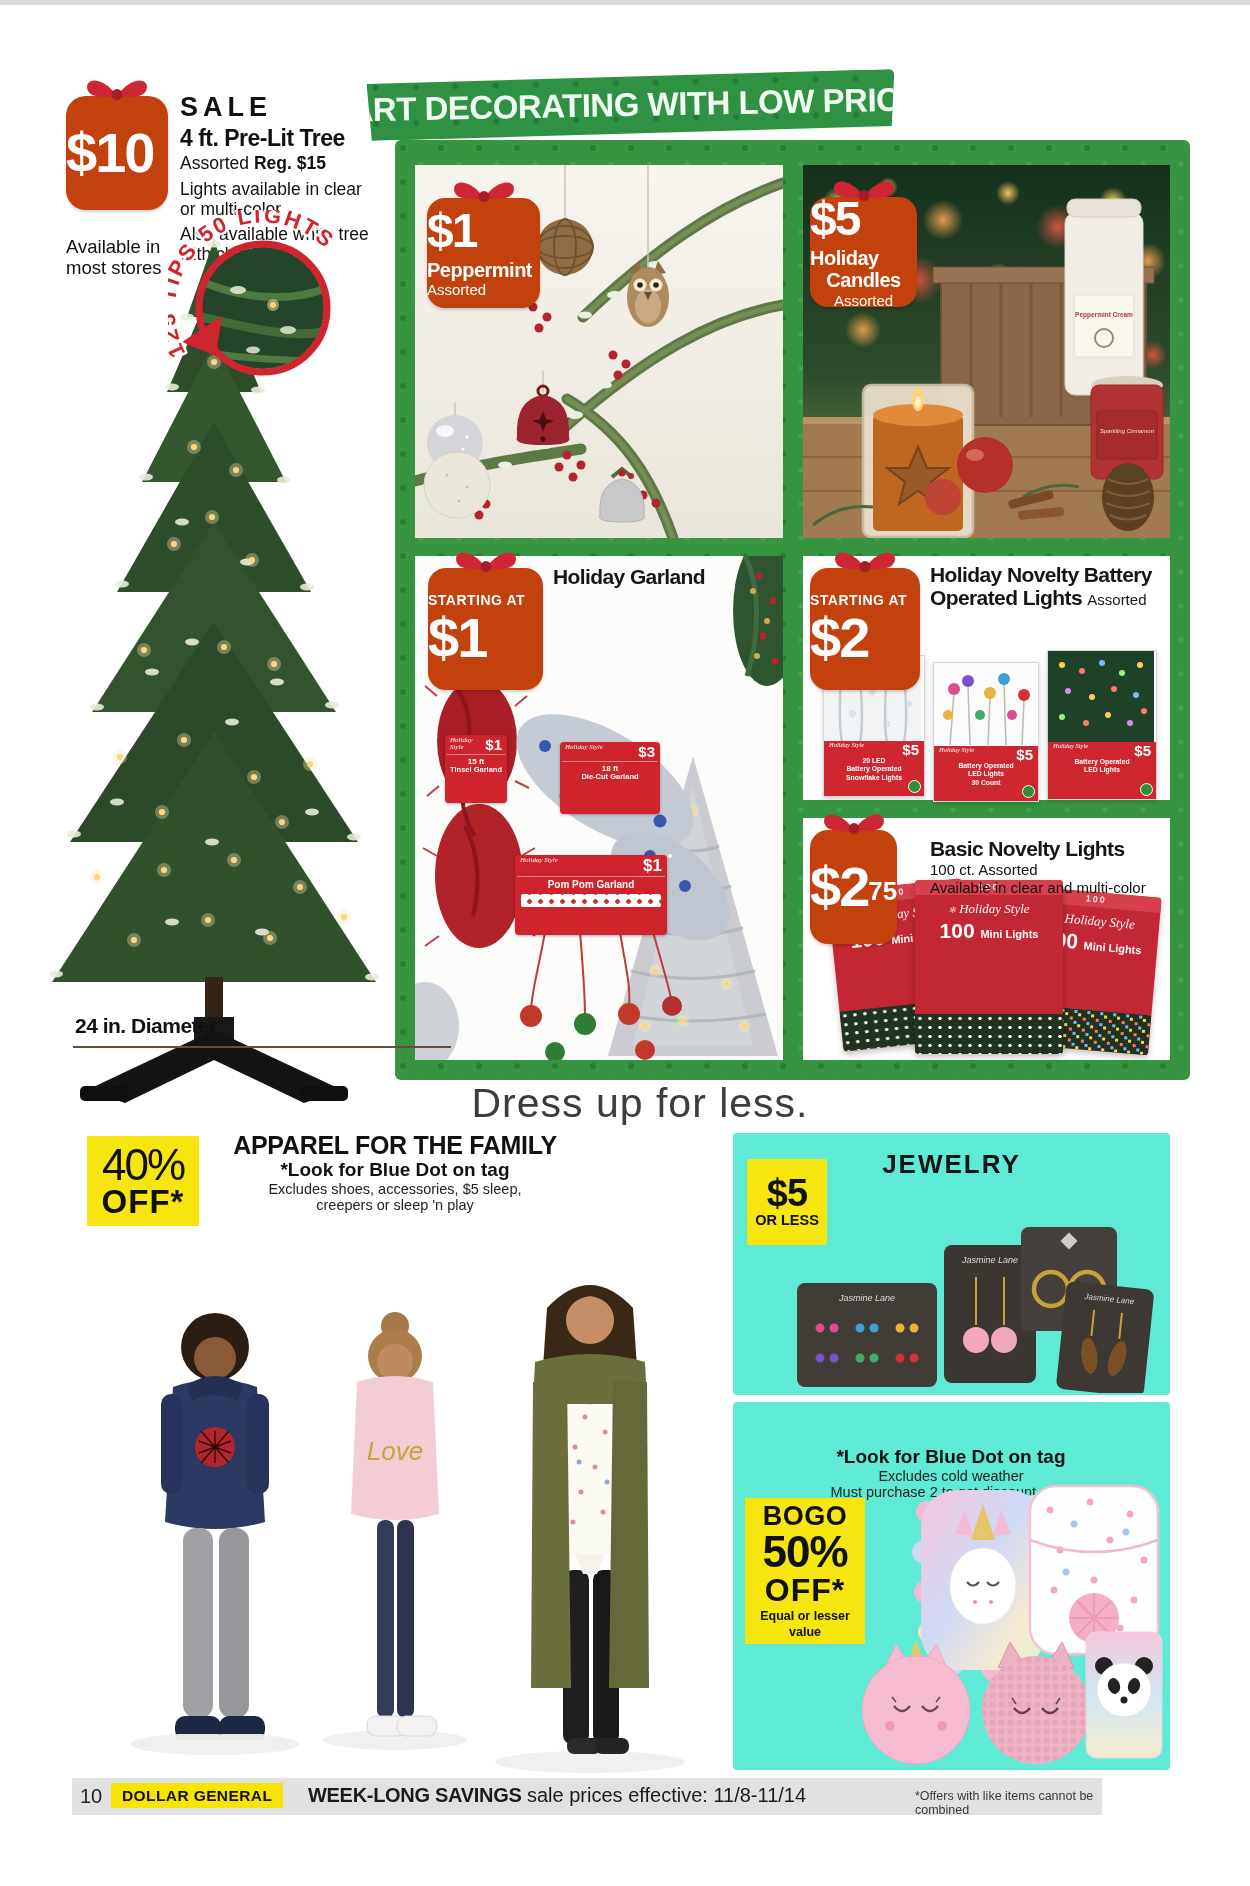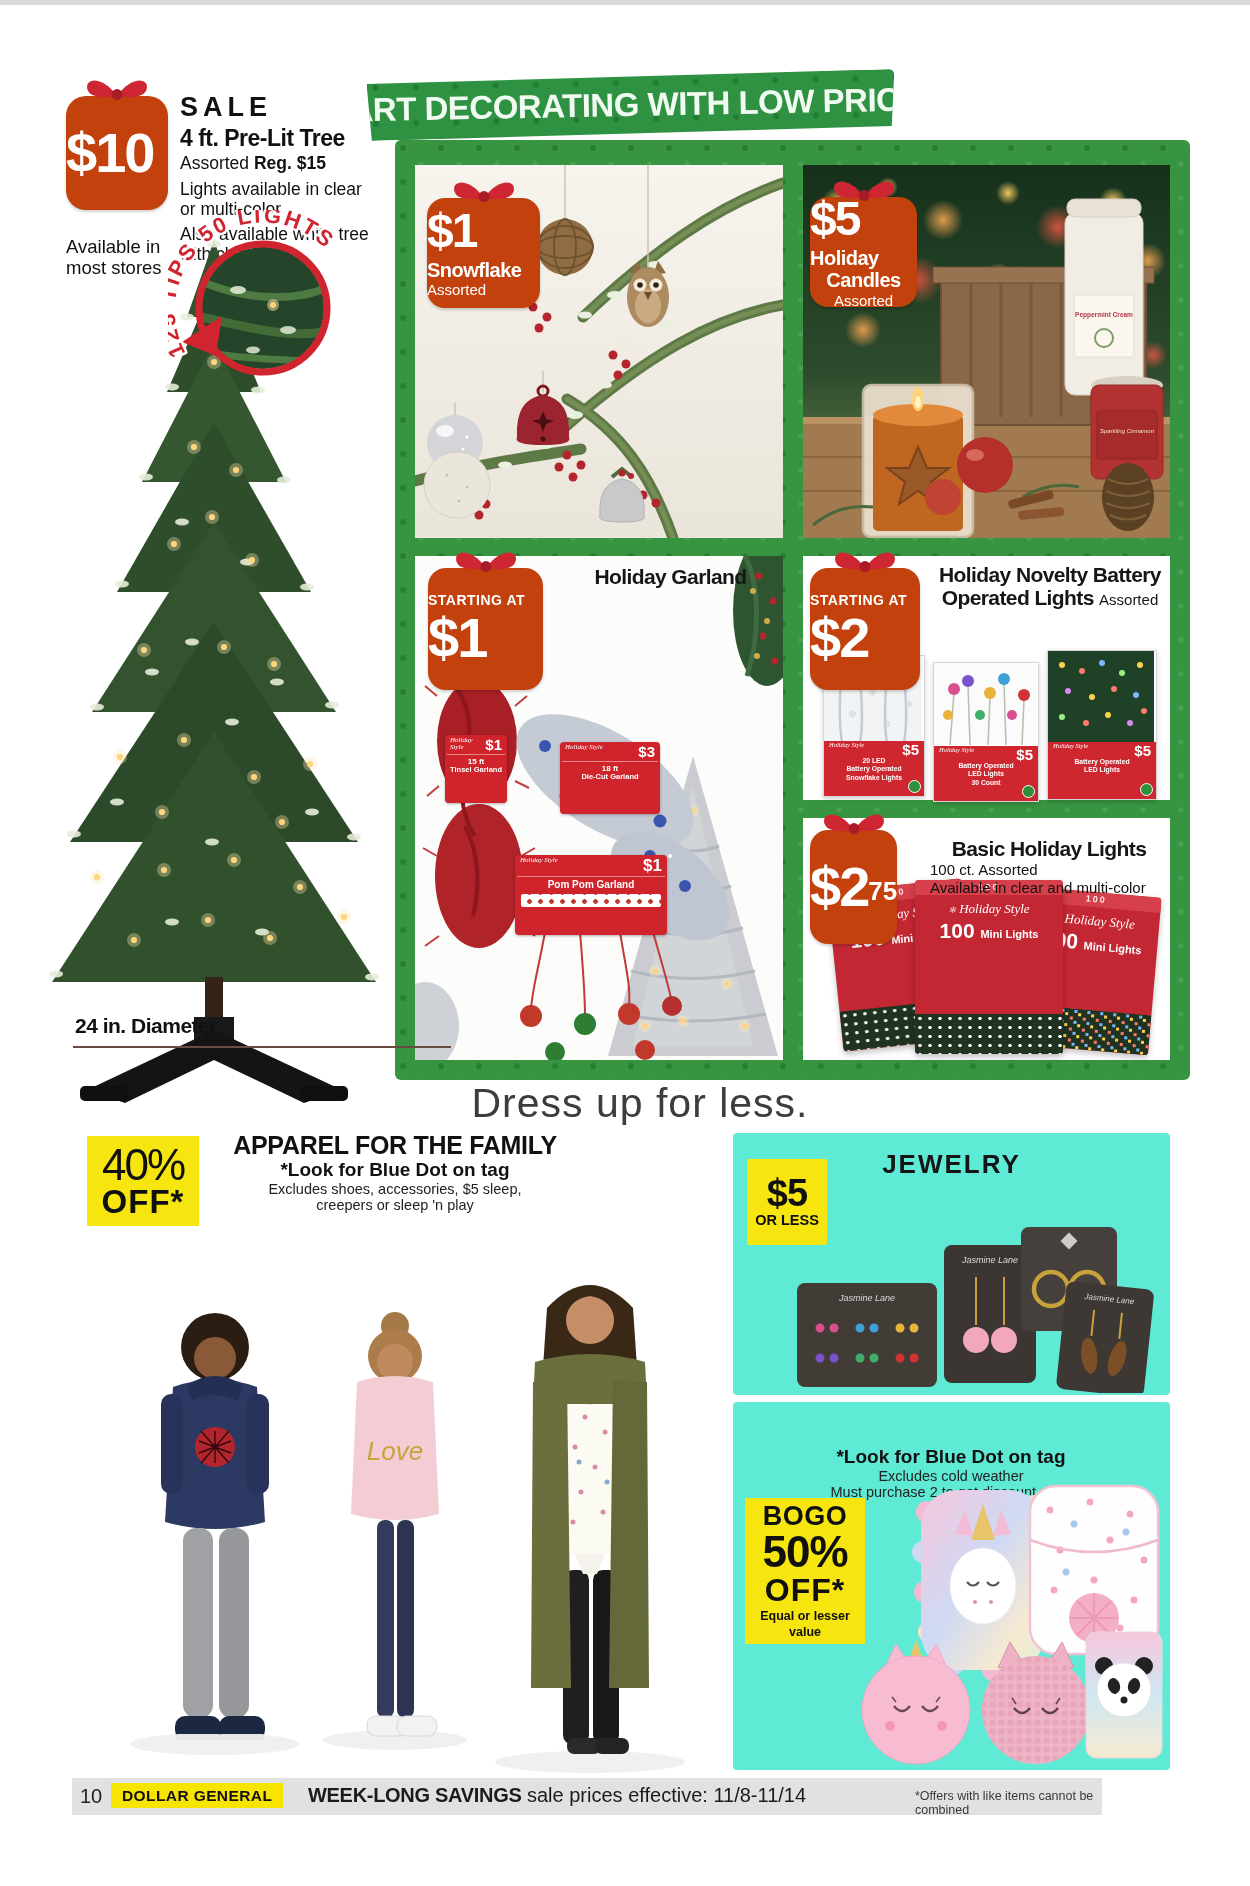--- a/index.html
+++ b/index.html
@@ -40,21 +40,21 @@
             clip-path:polygon(0 8%, 100% 0, 99.3% 92%, .8% 100%); }
   .banner span { color:#f1faf1; font-weight:bold; font-size:33px; letter-spacing:-.5px; white-space:nowrap; }
 
   
   .main-panel { position:absolute; left:395px; top:140px; width:795px; height:940px; background-color:#379541;
     background-image:radial-gradient(circle at 8px 8px, rgba(15,80,25,.35) 2.5px, transparent 3.5px),
                      radial-gradient(circle at 26px 24px, rgba(255,255,255,.10) 2px, transparent 3px);
     background-size:38px 34px; border-radius:6px; z-index:2; }
   .tile { position:absolute; background:#fff; overflow:hidden; }
 
-  .tile-title { position:absolute; z-index:5; font-weight:bold; font-size:21px; letter-spacing:-.6px; color:#161616; line-height:1.08;text-align:center; }
+  .tile-title { position:absolute; z-index:5; font-weight:bold; font-size:21px; letter-spacing:-.6px; color:#161616; line-height:1.08; }
   .tile-title .lt { font-weight:normal; font-size:15px; letter-spacing:0; }
   .tile-sub { font-weight:normal; font-size:15px; letter-spacing:0; line-height:1.2; }
 
   
   .ptag { position:absolute; background:#d0242c; border-radius:4px; color:#fff; text-align:center; z-index:5;
           box-shadow:0 1px 3px rgba(0,0,0,.3); padding:2px 2px; overflow:hidden; }
   .ptag-top { display:flex; justify-content:space-between; align-items:flex-start; padding:0 3px; }
   .ptag-brand { font-family:"Liberation Serif", serif; font-style:italic; font-size:7px; line-height:1; text-align:left; }
   .ptag-price { font-weight:bold; font-size:15px; line-height:1; }
   .ptag-l1 { font-size:8px; font-weight:bold; margin-top:2px; border-top:1px solid rgba(255,255,255,.45); padding-top:2px; line-height:1.15;}
@@ -566,21 +566,21 @@
 
     <div class="tile" style="left:408px;top:678px;width:367px;height:242px"></div>
 
     <div class="gift-tag" style="left:32px;top:58px;width:113px;height:110px">
       <svg class="bow" viewBox="0 0 90 32">
         <path d="M45,27 C28,2 6,5 10,19 C13,29 31,29 45,27 Z" fill="#cf2633"></path>
         <path d="M45,27 C62,2 84,5 80,19 C77,29 59,29 45,27 Z" fill="#cf2633"></path>
         <circle cx="45" cy="25" r="6.5" fill="#a81c28"></circle>
       </svg>
       <div class="tag-price">$1</div>
-      <div class="tag-t1">Snowflake</div>
+      <div class="tag-t1">Peppermint</div>
       <div class="tag-t2">Assorted</div>
     </div>
 
     <div class="gift-tag" style="left:415px;top:57px;width:107px;height:110px">
       <svg class="bow" viewBox="0 0 90 32">
         <path d="M45,27 C28,2 6,5 10,19 C13,29 31,29 45,27 Z" fill="#cf2633"></path>
         <path d="M45,27 C62,2 84,5 80,19 C77,29 59,29 45,27 Z" fill="#cf2633"></path>
         <circle cx="45" cy="25" r="6.5" fill="#a81c28"></circle>
       </svg>
       <div class="tag-price">$5</div>
@@ -624,21 +624,21 @@
 
     <div class="tile-title" style="left:158px;top:426px;width:235px">Holiday Garland</div>
 
     <div class="tile-title" style="left:535px;top:424px;width:240px">
       <span>Holiday Novelty Battery</span><br>
       <span>Operated Lights</span>
       <span class="lt">Assorted</span>
     </div>
 
     <div class="abs" style="left:535px;top:698px;width:238px;z-index:5">
-      <div class="tile-title" style="position:static">Basic Holiday Lights</div>
+      <div class="tile-title" style="position:static">Basic Novelty Lights</div>
       <div class="tile-sub">100 ct. Assorted</div>
       <div class="tile-sub">Available in clear and multi-color</div>
     </div>
 
     <div class="ptag" style="left:50px;top:595px;width:58px;height:64px">
       <div class="ptag-top">
         <span class="ptag-brand">Holiday Style</span>
         <span class="ptag-price">$1</span>
       </div>
       <div class="ptag-l1">15 ft</div>

